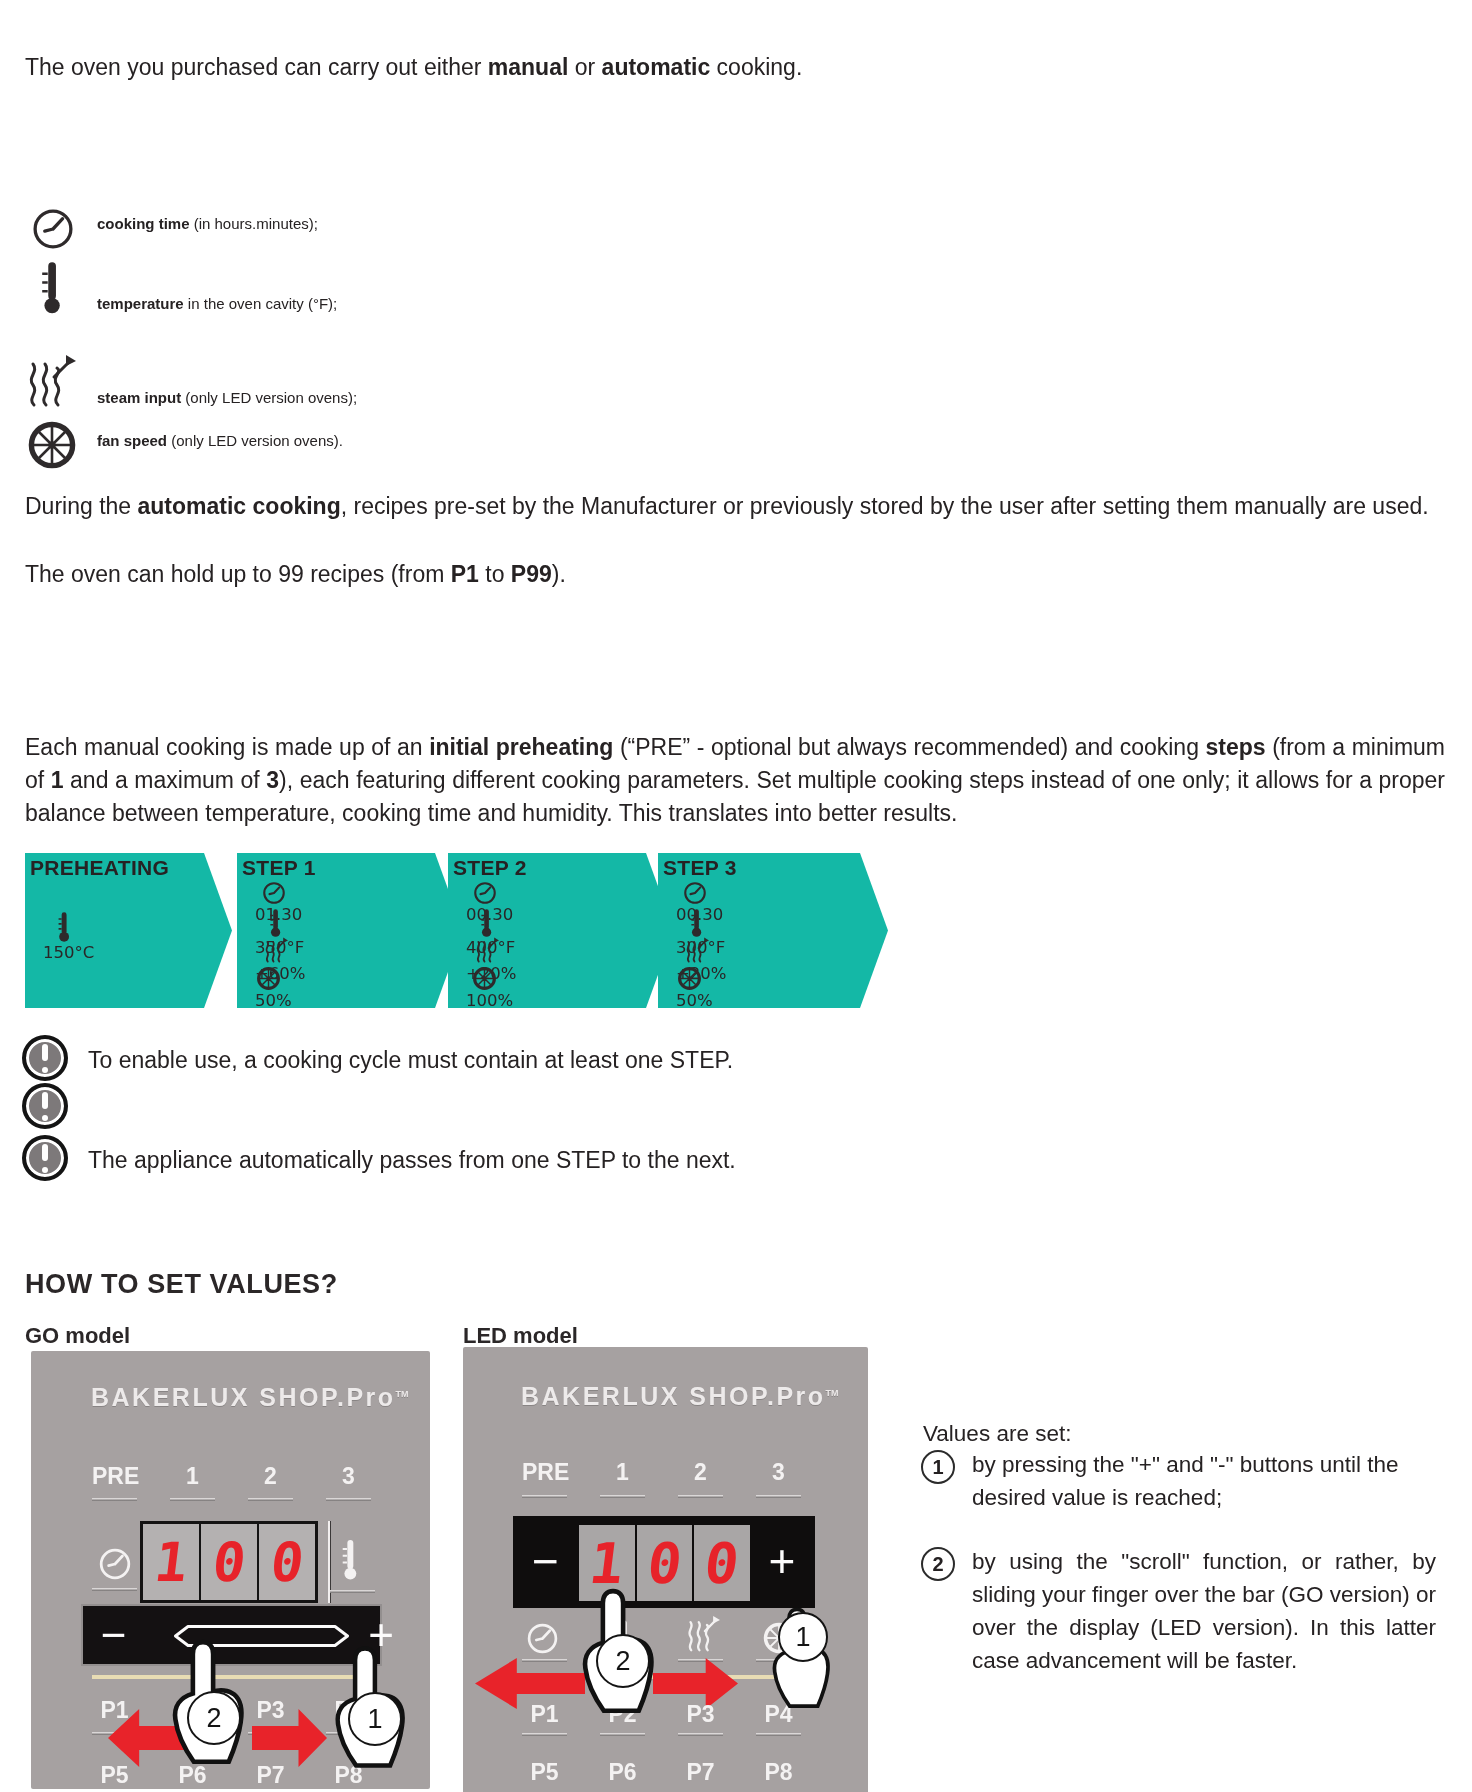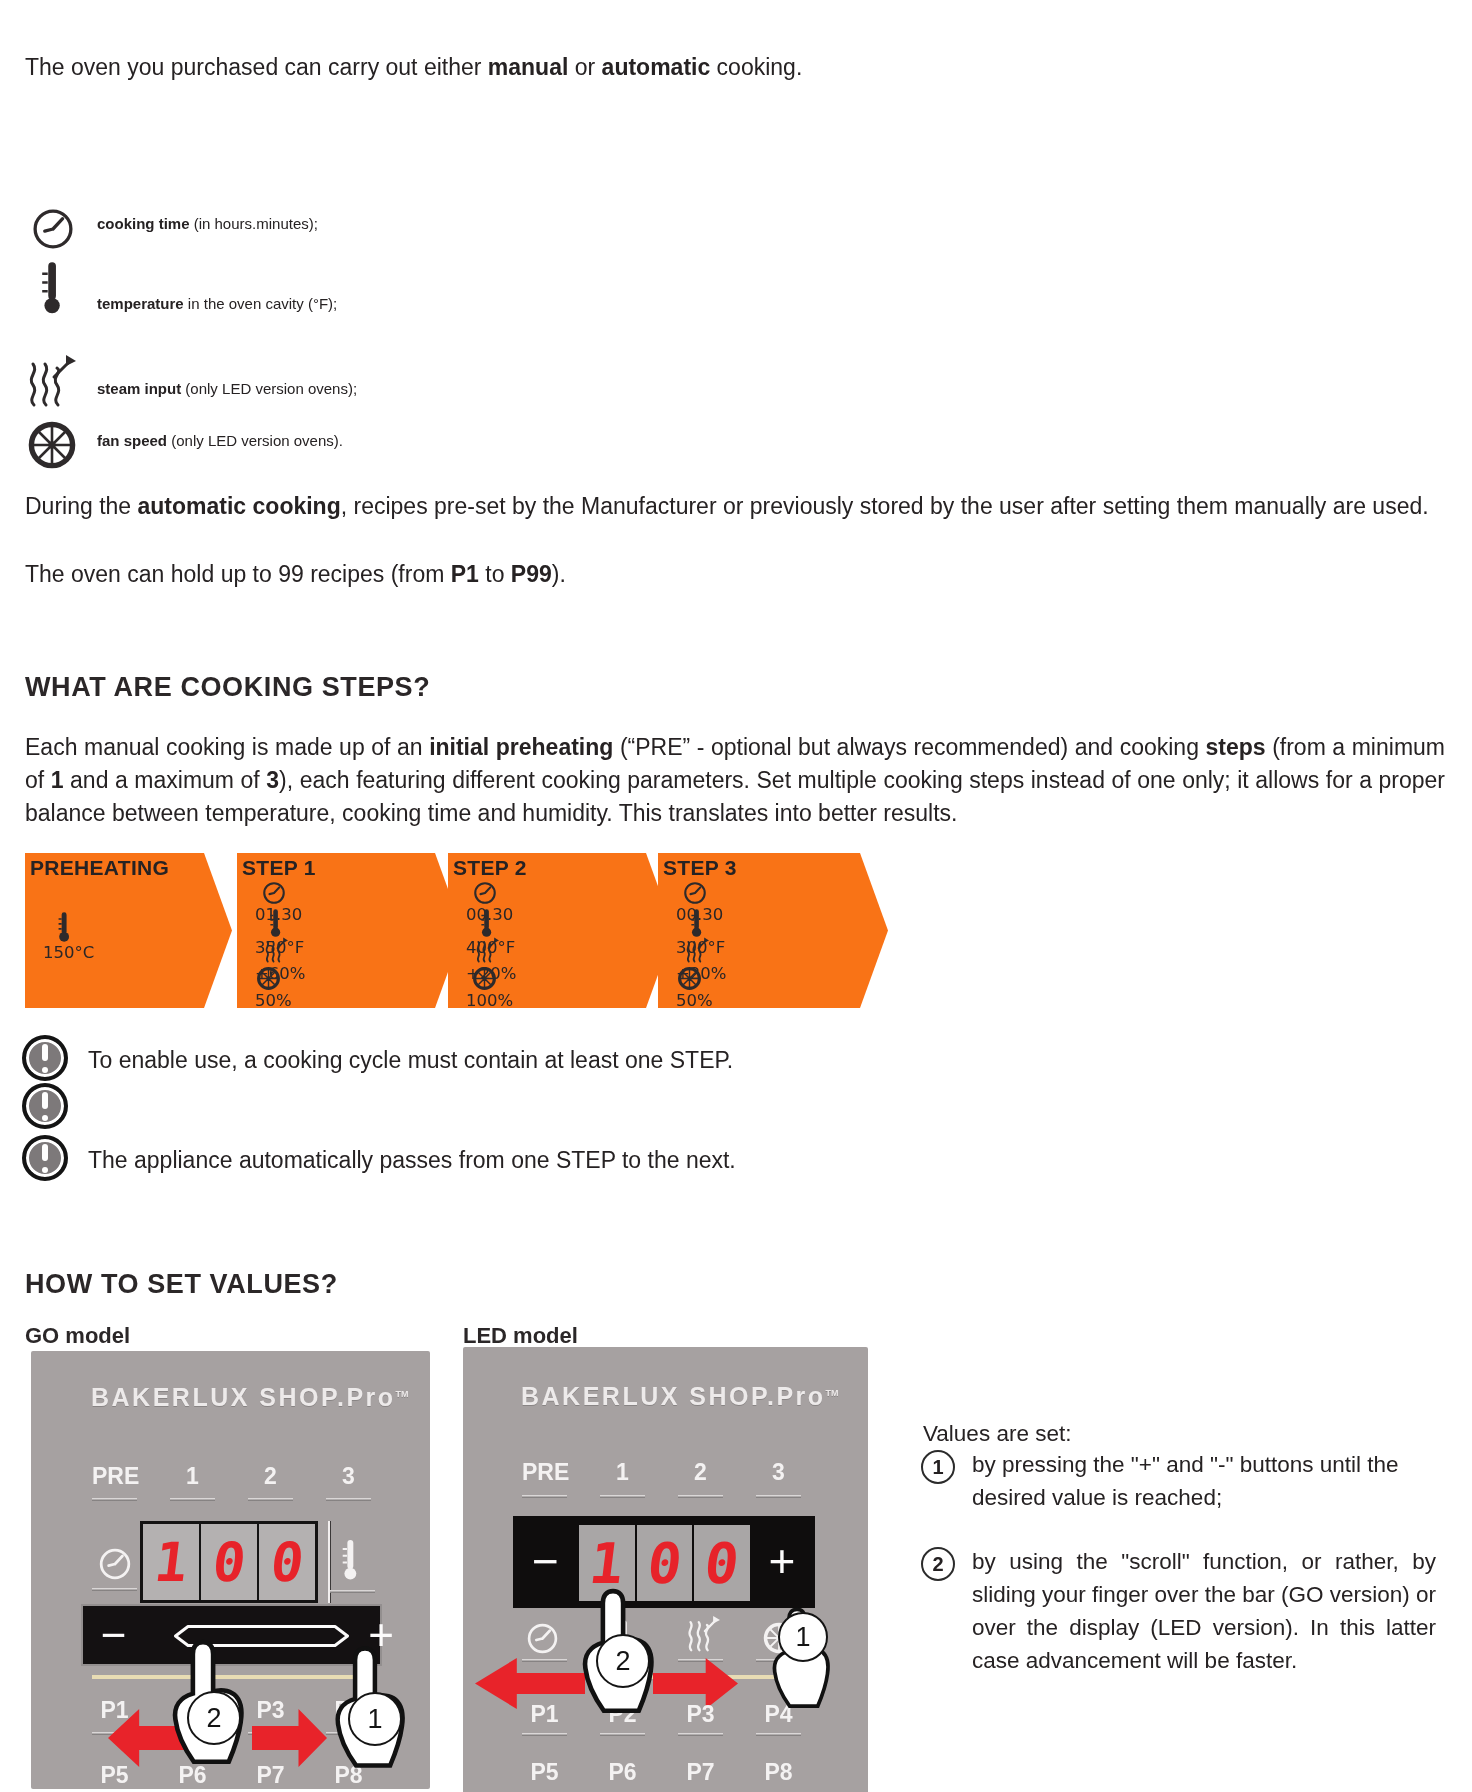--- a/index.html
+++ b/index.html
@@ -13,21 +13,21 @@
   .para b, .b { font-weight:700; }
   .h1 { position:absolute; left:25px; font-size:27px; font-weight:800; letter-spacing:0.6px; color:#2b2728; }
   .justify { text-align:justify; }
 
   
   .param-text { position:absolute; left:97px; font-size:15px; }
   .icon-dark { color:#2e2a2b; }
   .icon-light { color:#f4f2f2; }
 
   
-  .flow-box { position:absolute; top:0; height:155px; background:#f97316;
+  .flow-box { position:absolute; top:0; height:155px; background:#14b8a6;
     clip-path: polygon(0 0, calc(100% - 28px) 0, 100% 50%, calc(100% - 28px) 100%, 0 100%); }
   .flow-title { position:absolute; top:3px; left:5px; font-size:21px; font-weight:800; color:#262223; letter-spacing:0.3px; }
   .flow-row { position:absolute; left:8px; display:flex; align-items:center;flex-direction:column; }
   .flow-ic { width:26px; display:flex; justify-content:center; }
   .flow-val { margin-left:10px; font-size:16.5px; color:#2a2627; font-family:"DejaVu Sans", sans-serif; }
 
   
   .note-icon { position:absolute; left:22px; width:46px; height:46px; border-radius:50%;
     background:#7d797a; border:4px solid #141414; box-shadow: inset 0 0 0 3px #ffffff; }
   .note-icon .bar { position:absolute; left:50%; transform:translateX(-50%); top:5px; width:6px; height:17px; background:#fff; border-radius:3px; }
@@ -103,37 +103,36 @@
     <svg width="54" height="54" viewBox="0 0 54 54">
         <g fill="none" stroke="currentColor" stroke-width="3" stroke-linecap="round">
           <path d="M12,50 C5,43 17,38 11,30 C5,22 17,17 11,9"></path>
           <path d="M24,50 C17,43 29,38 23,30 C17,22 29,17 23,9"></path>
           <path d="M36,50 C29,43 41,38 35,30 C29,22 41,17 35,13"></path>
           <path d="M32,22 L47,7"></path>
         </g>
         <polygon points="44,0 54,6 44,11" fill="currentColor"></polygon>
       </svg>
   </span>
-  <p class="param-text" style="top:349px;"><b>steam input</b><span> (only LED version ovens);</span></p>
+  <p class="param-text" style="top:358px;"><b>steam input</b><span> (only LED version ovens);</span></p>
 
   <span class="abs icon-dark" style="left:26px;top:388px;">
     <svg width="52" height="52" viewBox="0 0 48 48">
         <circle cx="24" cy="24" r="19" fill="none" stroke="currentColor" stroke-width="5"></circle>
         <g stroke="currentColor" stroke-width="2.4">
           <path d="M24,24 L24,7 M24,24 L24,41 M24,24 L7,24 M24,24 L41,24 M24,24 L12,12 M24,24 L36,36 M24,24 L36,12 M24,24 L12,36"></path>
         </g>
         <circle cx="24" cy="24" r="3.2" fill="currentColor"></circle>
       </svg>
   </span>
   <p class="param-text" style="top:401px;"><b>fan speed</b><span> (only LED version ovens).</span></p>
 
   <p class="para" style="top:459px;"><span>During the </span><b>automatic cooking</b><span>, recipes pre-set by the Manufacturer or previously stored by the user after setting them manually are used.</span></p>
   <p class="para" style="top:527px;"><span>The oven can hold up to 99 recipes (from </span><b>P1</b><span> to </span><b>P99</b><span>).</span></p>
 
-  <h2 class="h1" style="top:641px;">WHAT ARE COOKING STEPS?</h2>
   <p class="para justify" style="top:700px;"><span>Each manual cooking is made up of an </span><b>initial preheating</b><span> (“PRE” - optional but always recommended) and cooking </span><b>steps</b><span> (from a minimum of </span><b>1</b><span> and a maximum of </span><b>3</b><span>), each featuring different cooking parameters. Set multiple cooking steps instead of one only; it allows for a proper balance between temperature, cooking time and humidity. This translates into better results.</span></p>
 
   <div class="abs" style="left:25px;top:822px;width:900px;height:155px;">
 
     <div class="flow-box" style="left:0;width:207px;">
       <span class="flow-title">PREHEATING</span>
       <div class="flow-row" style="top:58px;">
         <span class="flow-ic icon-dark">
           <svg width="13" height="32" viewBox="0 0 20 52">
               <path d="M11,6 L11,33" stroke="currentColor" stroke-width="8" stroke-linecap="round"></path>

